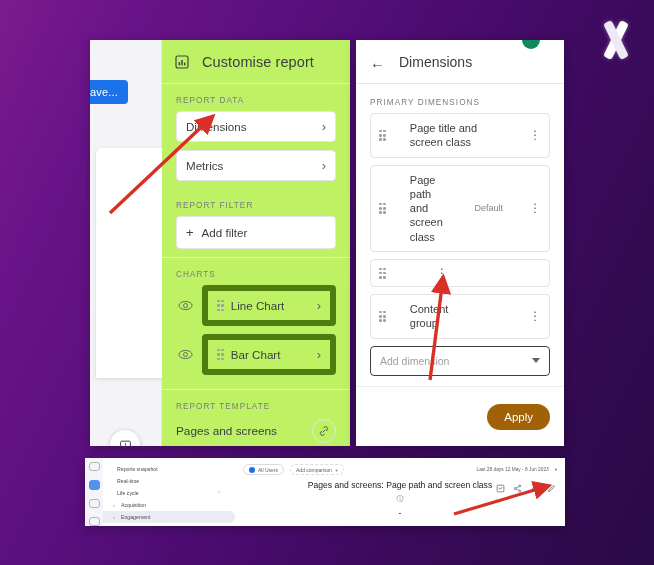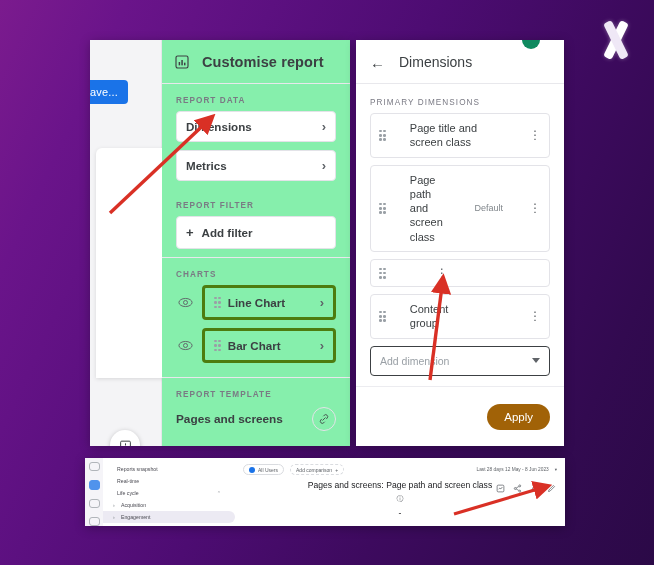--- a/index.html
+++ b/index.html
@@ -59,21 +59,21 @@
     box-shadow:0 1px 4px rgba(0,0,0,.12);
   }
   .fab {
     position:absolute; left:20px; top:390px;
     width:30px; height:30px; border-radius:50%; background:#fff;
     box-shadow:0 1px 5px rgba(0,0,0,.22);
     display:flex; align-items:center; justify-content:center;
   }
   .lp-content {
     position:absolute; left:72px; top:0; right:0; bottom:0;
-    background:#86efac; overflow:hidden;font-weight:bold;
+    background:#bef264; overflow:hidden;
   }
   .lp-header {
     display:flex; align-items:center; gap:12px;
     padding:14px 14px 13px 12px; border-bottom:1px solid #e8e8ec;
   }
   .lp-header .title { font-size:14.5px; color:#3c4043; letter-spacing:.1px; }
   .section-label {
     font-size:8.2px; letter-spacing:1.05px; color:#7a7a84;
     padding:12px 14px 6px 14px; text-transform:uppercase;
   }
@@ -82,21 +82,21 @@
     background:#fff; display:flex; align-items:center;
     padding:8px 9px; font-size:11.6px; color:#3c4043; min-height:28px;
   }
   .row-card .grow { flex:1; }
   .chev { color:#5f6368; font-size:13px; line-height:1; }
   .plus-row { color:#3c4043; }
   .divider { height:1px; background:#e8e8ec; margin:6px 0 0 0; }
   .chart-row { display:flex; align-items:center; padding:0 14px 8px 14px; gap:8px; }
   .chart-row .eye { width:18px; display:flex; justify-content:center; }
   .chart-row .card {
-    flex:1; border:3px solid #4d7c0f; border-radius:4px;
+    flex:1; border:6px solid #4d7c0f; border-radius:4px;
     display:flex; align-items:center; gap:7px; padding:8px 9px;
     font-size:11.6px; color:#3c4043;
   }
   .tmpl-row {
     display:flex; align-items:center; padding:2px 14px 10px 14px;
     font-size:11.8px; color:#3c4043;
   }
   .tmpl-row .grow { flex:1; }
   .icon-circle {
     width:24px;height:24px;border-radius:50%;border:1px solid #e3e3e8;

